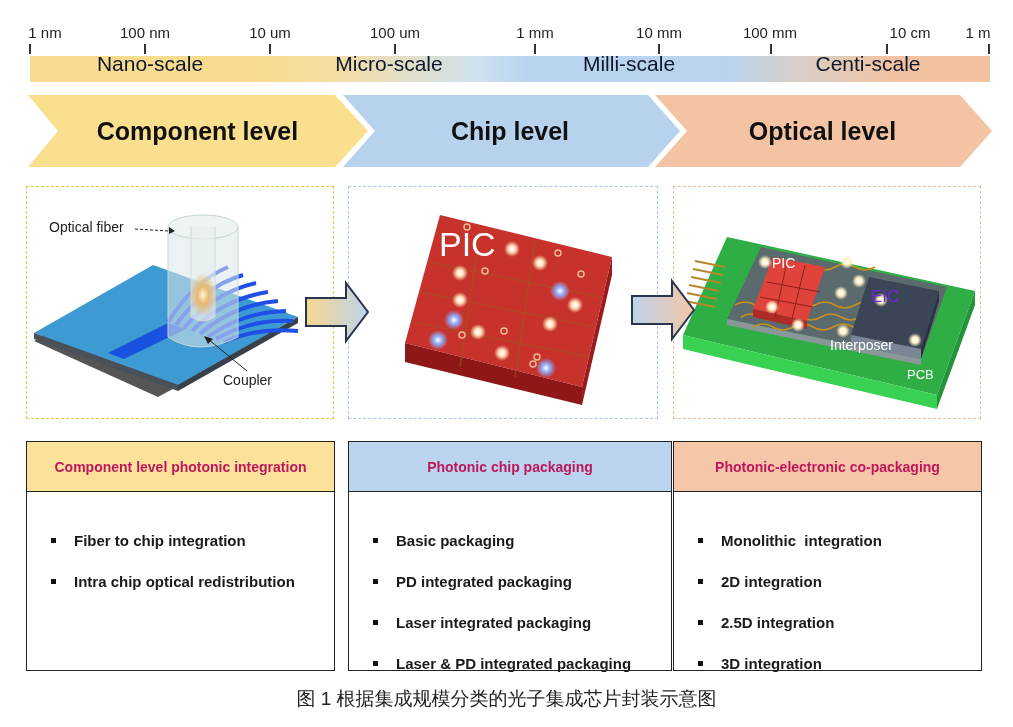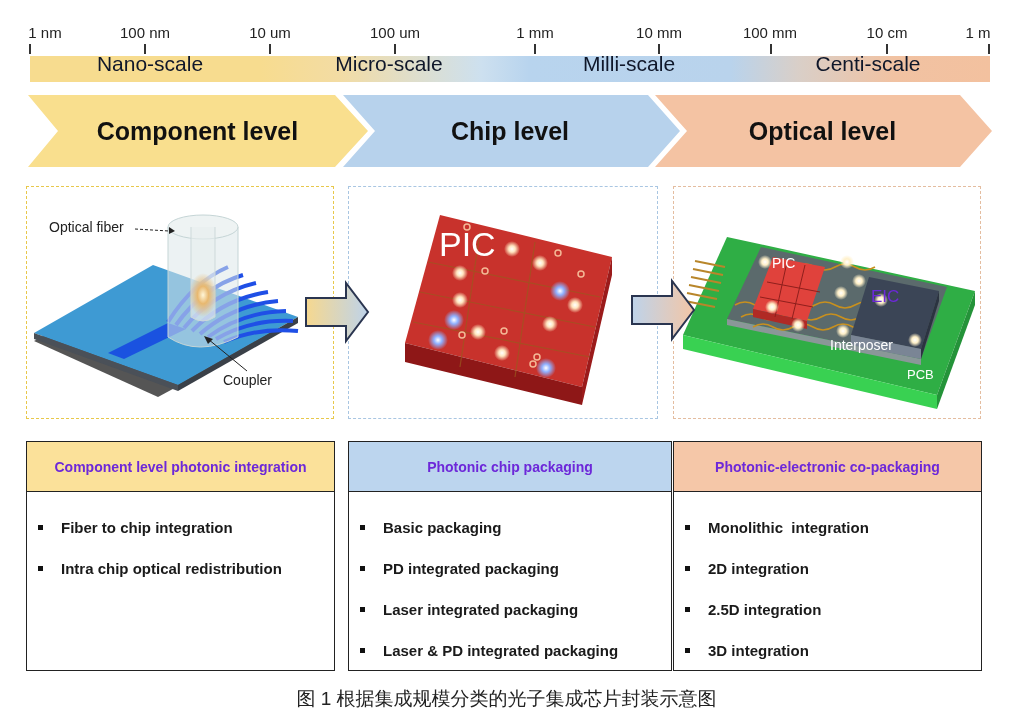--- a/index.html
+++ b/index.html
@@ -13,41 +13,41 @@
     background:linear-gradient(90deg,#f7dc8f 0%,#f7dc8f 24%,#f3dca3 32%,#cde0ef 47%,#b8d4ee 52%,#b9d3ec 73%,#d9cfc8 80%,#f1c2a2 90%,#f3c19f 100%); }
   .scale-name { position:absolute; top:52px; font-size:21px; color:#0f172a; transform:translateX(-50%); white-space:nowrap; }
   .chev-label { position:absolute; top:95px; height:72px; line-height:72px; font-weight:bold; font-size:25px; color:#111; text-align:center; }
 
   
   .panel { position:absolute; top:186px; height:233px; border:1.5px dashed; box-sizing:border-box;text-align:right; }
   .arrow { position:absolute; }
 
   
   .box { position:absolute; top:441px; height:230px; border:1.5px solid #222; box-sizing:border-box; background:#fff; }
-  .box-head { height:49px; border-bottom:1.5px solid #222; display:flex; align-items:center; justify-content:center; font-weight:bold; font-size:14px; color:#6d28d9; }
-  .box-list { list-style:none; margin:3px; padding:12px 0 0 8px; }
+  .box-head { height:49px; border-bottom:1.5px solid #222; display:flex; align-items:center; justify-content:center; font-weight:bold; font-size:14px; color:#be185d; }
+  .box-list { list-style:none; margin:16px; padding:12px 0 0 8px; }
   .box-list li { height:41px; display:flex; align-items:center; font-weight:bold; font-size:15px; color:#1a1a1a; }
   .bullet { display:inline-block; width:5px; height:5px; background:#111; margin-right:18px; }
 
   .caption { position:absolute; top:686px; left:0; width:1013px; text-align:center; font-size:19px; color:#222; }
 
   .fig-label { position:absolute; font-size:14px; color:#222; }
 </style>
 </head>
 <body>
 
 <div>
   <span class="tick-label" style="left:45px">1 nm</span>
   <span class="tick-label" style="left:145px">100 nm</span>
   <span class="tick-label" style="left:270px">10 um</span>
   <span class="tick-label" style="left:395px">100 um</span>
   <span class="tick-label" style="left:535px">1 mm</span>
   <span class="tick-label" style="left:659px">10 mm</span>
   <span class="tick-label" style="left:770px">100 mm</span>
-  <span class="tick-label" style="left:887px">10 cm</span>
+  <span class="tick-label" style="left:910px">10 cm</span>
   <span class="tick-label" style="left:978px">1 m</span>
 
   <span class="tick-mark" style="left:30px"></span>
   <span class="tick-mark" style="left:145px"></span>
   <span class="tick-mark" style="left:270px"></span>
   <span class="tick-mark" style="left:395px"></span>
   <span class="tick-mark" style="left:535px"></span>
   <span class="tick-mark" style="left:659px"></span>
   <span class="tick-mark" style="left:771px"></span>
   <span class="tick-mark" style="left:887px"></span>

